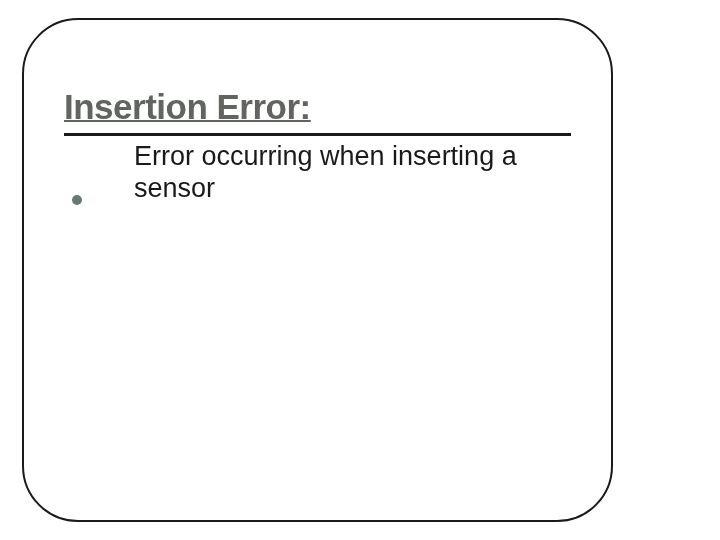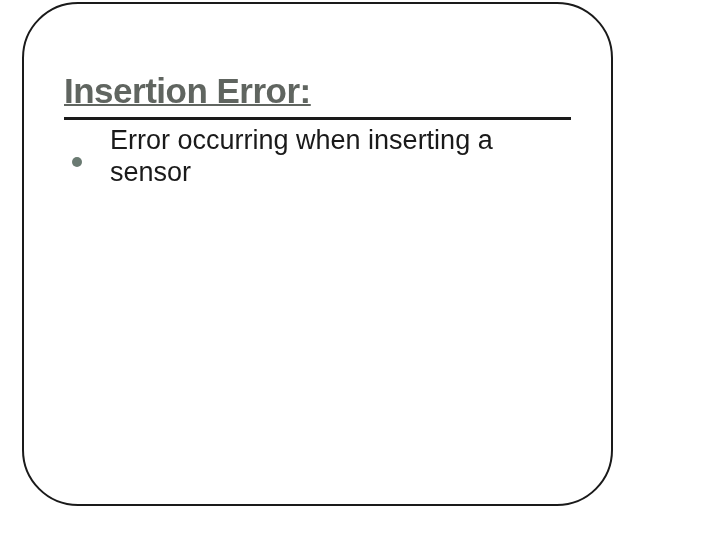--- a/index.html
+++ b/index.html
@@ -5,21 +5,21 @@
   * { margin: 0; padding: 0; box-sizing: border-box; }
   body {
     width: 720px;
     height: 540px;
     background: #ffffff;
     font-family: Arial, Helvetica, sans-serif;
     position: relative;
   }
   .frame {
     position: absolute;
-    top: 2px;
+    top: 18px;
     left: 22px;
     width: 591px;
     height: 504px;
     border: 2.5px solid #1a1a1a;
     border-radius: 56px;
   }
   .content {
     padding: 68px 40px 40px 40px;
   }
   .title {
@@ -33,22 +33,23 @@
     font-family: Arial Black, Arial, sans-serif;
   }
   .divider {
     border: none;
     border-top: 3px solid #1a1a1a;
     margin-top: 6px;
     width: 100%;
   }
   .bullet-row {
     display: flex;
-    align-items: center;
+    align-items: flex-end;
     margin-top: 4px;
+    gap: 24px;
   }
   .bullet {
     width: 10px;
     height: 10px;
     border-radius: 50%;
     background: #6a7a72;
     margin-left: 8px;
     margin-right: 28px;
     margin-top: 12px;
     flex-shrink: 0;

